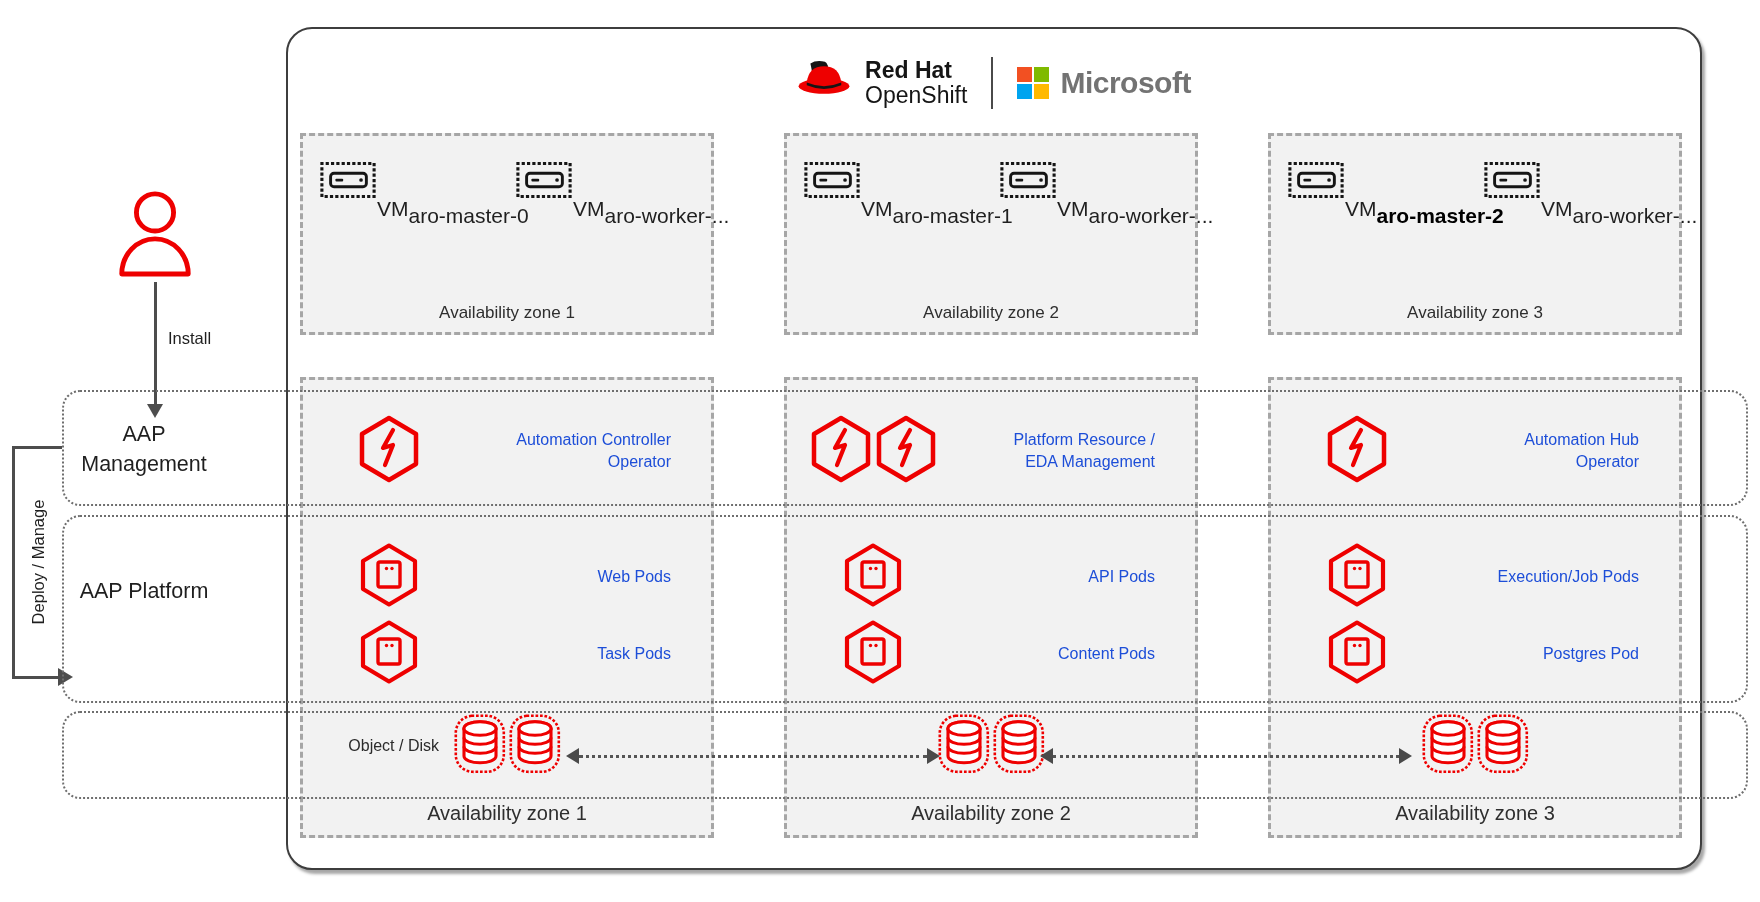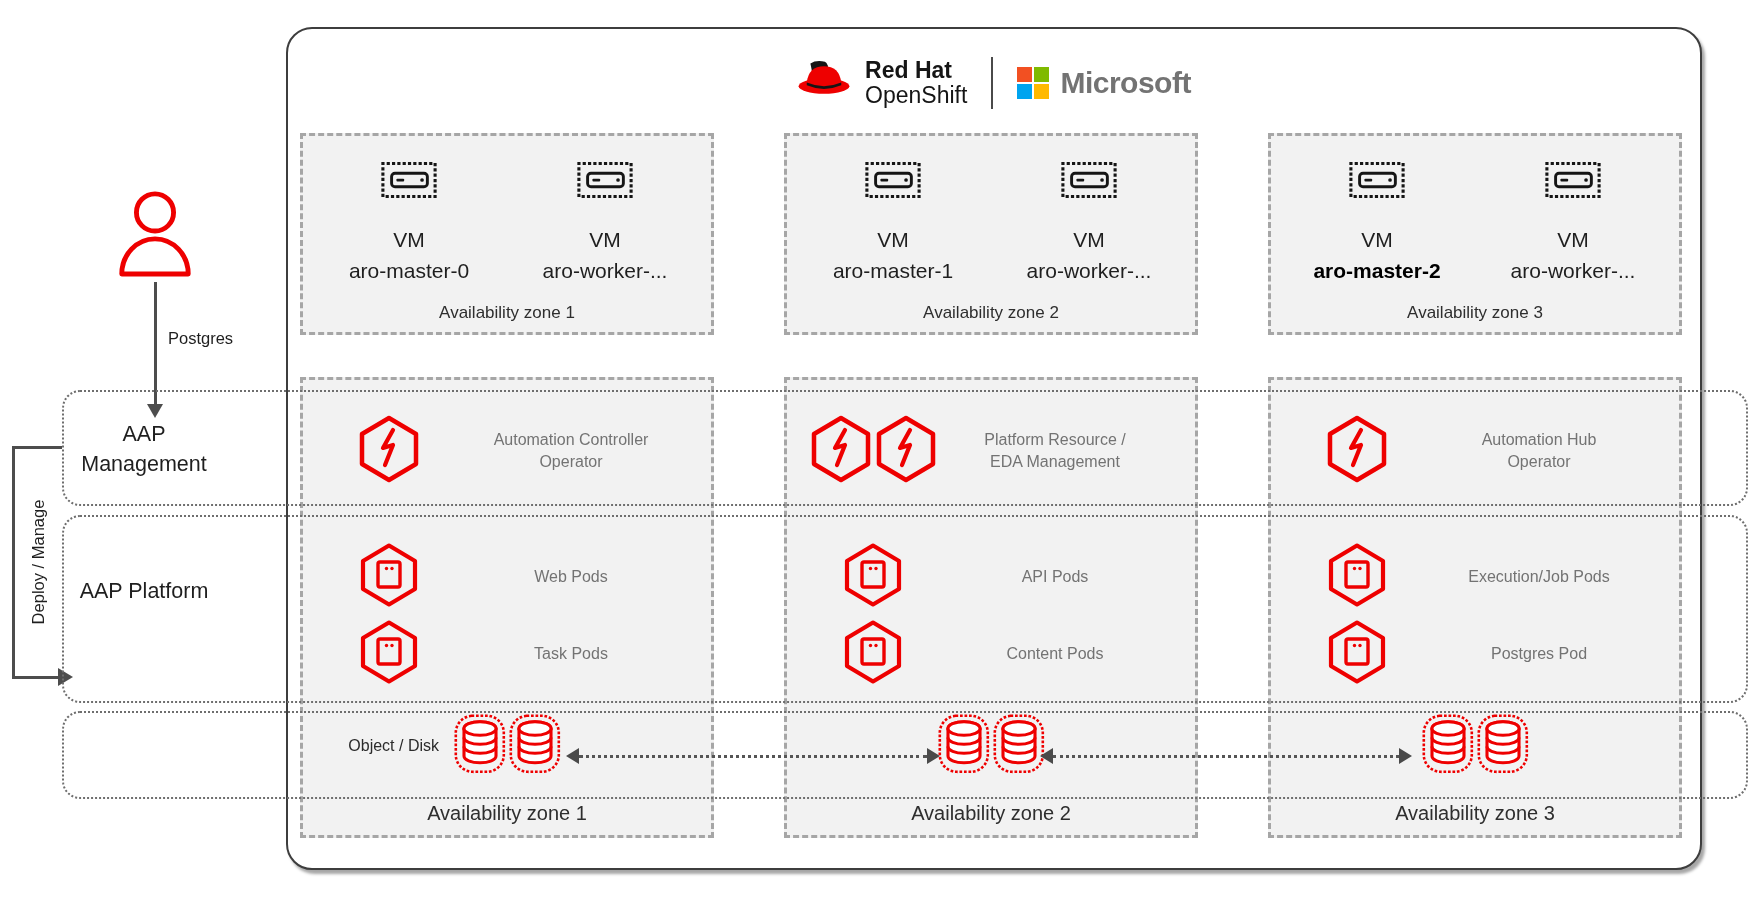--- a/index.html
+++ b/index.html
@@ -24,38 +24,38 @@
   .ms-word{font-size:30px;font-weight:600;color:#737373;letter-spacing:-.5px;}
 
   
   .az-top,.col-box{position:absolute;width:414px;background:#f2f2f2;
                    border:3px dashed #a6a6a6;box-sizing:border-box;}
   .az-top{top:133px;height:202px;}
   .col-box{top:377px;height:461px;}
   .c1{left:300px;} .c2{left:784px;} .c3{left:1268px;}
 
   .vm-row{display:flex;justify-content:space-evenly;padding-top:24px;}
-  .vm-group{display:flex;flex-direction:column;align-items:center;width:180px;}
+  .vm-group{display:flex;flex-direction:row;align-items:flex-end;width:180px;}
   .vm-ic{margin-bottom:24px;}
   .vm-type{font-size:21px;margin-bottom:7px;color:#1f1f1f;}
   .vm-name{font-size:21px;color:#1f1f1f;white-space:nowrap;}
   .vm-name.strong{font-weight:600;color:#000;}
   .az-top-label{position:absolute;bottom:9px;left:0;right:0;text-align:center;
                 font-size:17px;color:#2e2e2e;}
 
   
   .row{position:absolute;left:0;right:0;display:flex;align-items:center;}
   .row-op{top:28px;height:86px;}
   .row-pod1{top:160px;height:74px;}
   .row-pod2{top:237px;height:74px;}
   .row-store{top:332px;height:68px;justify-content:center;position:absolute;}
   .icon-slot{width:140px;margin-left:16px;display:flex;justify-content:center;
              align-items:center;gap:5px;flex:none;}
-  .row-label{flex:1;text-align:center;padding-right:28px;font-size:16px;
-             color:#737373;line-height:1.4;}
+  .row-label{flex:1;text-align:right;padding-right:40px;font-size:16px;
+             color:#1d4ed8;line-height:1.4;}
   .zone-bottom{position:absolute;bottom:10px;left:0;right:0;text-align:center;
                font-size:20px;color:#2e2e2e;}
   .db-pair{display:flex;gap:3px;align-items:center;}
   .storage-label{position:absolute;right:272px;top:50%;transform:translateY(-50%);
                  font-size:16px;color:#2b2b2b;white-space:nowrap;}
 
   
   .band{position:absolute;left:62px;width:1686px;border:2px dotted #6e6e6e;
         border-radius:18px;box-sizing:border-box;background:transparent;}
   .band-mgmt{top:390px;height:116px;}
@@ -156,21 +156,21 @@
   </div>
 
   <div class="person">
     <svg width="86" height="90" viewBox="0 0 88 92">
       <circle cx="44" cy="25" r="19" fill="#ffffff" stroke="#ee0000" stroke-width="5"></circle>
       <path d="M10 88 L78 88 A34 36 0 0 0 10 88 Z" fill="#ffffff" stroke="#ee0000" stroke-width="5" stroke-linejoin="round"></path>
     </svg>
   </div>
   <div class="install-line"></div>
   <div class="install-head"></div>
-  <div class="install-label">Postgres</div>
+  <div class="install-label">Install</div>
 
   <div class="br-top"></div>
   <div class="br-vert"></div>
   <div class="br-bot"></div>
   <div class="br-arrow"></div>
   <div class="deploy-label">Deploy / Manage</div>
 
   <div class="az-top c1">
     <div class="vm-row">
       <div class="vm-group">

